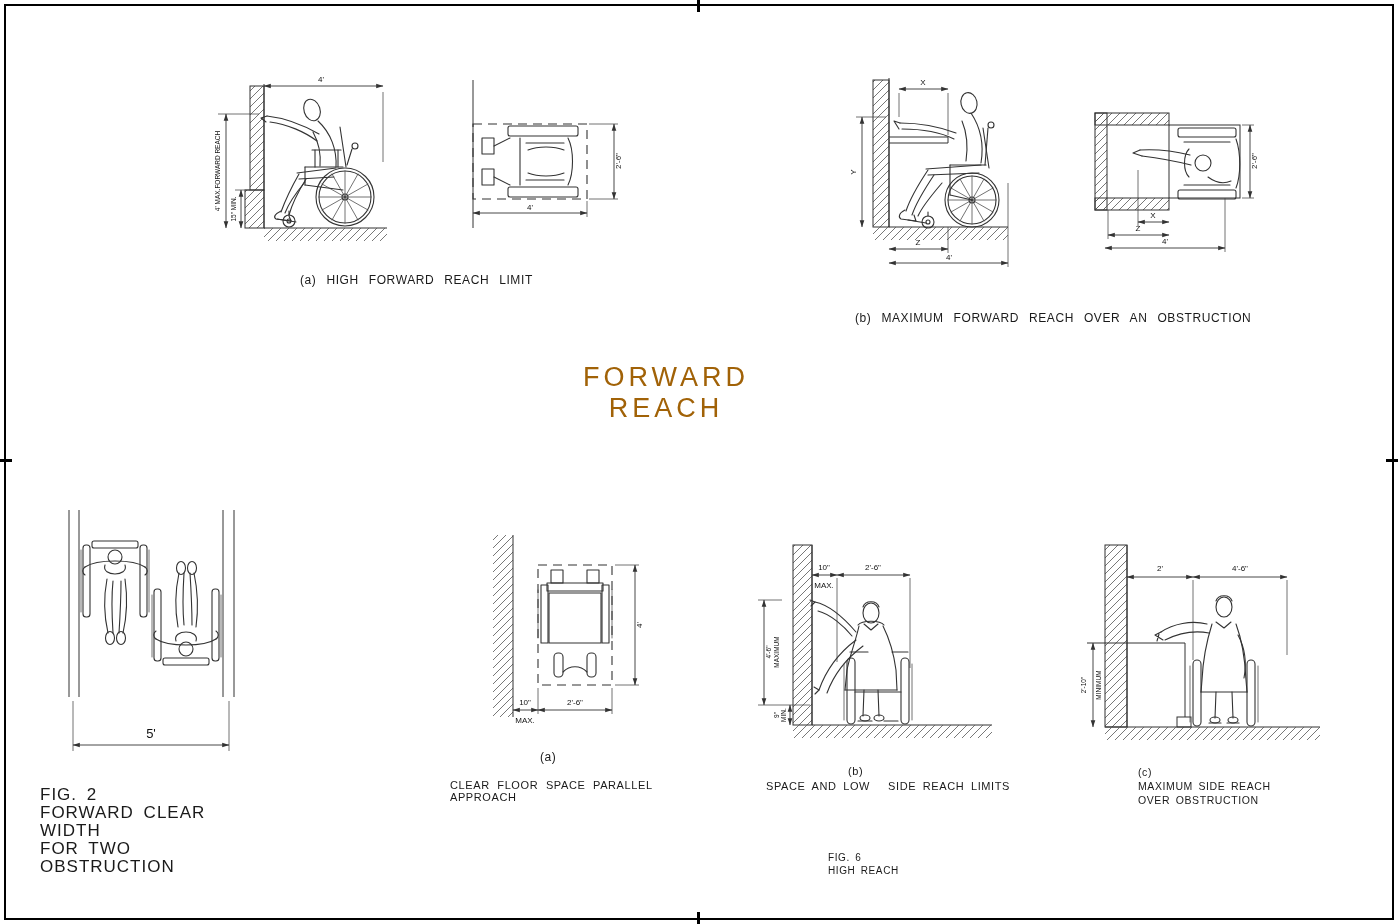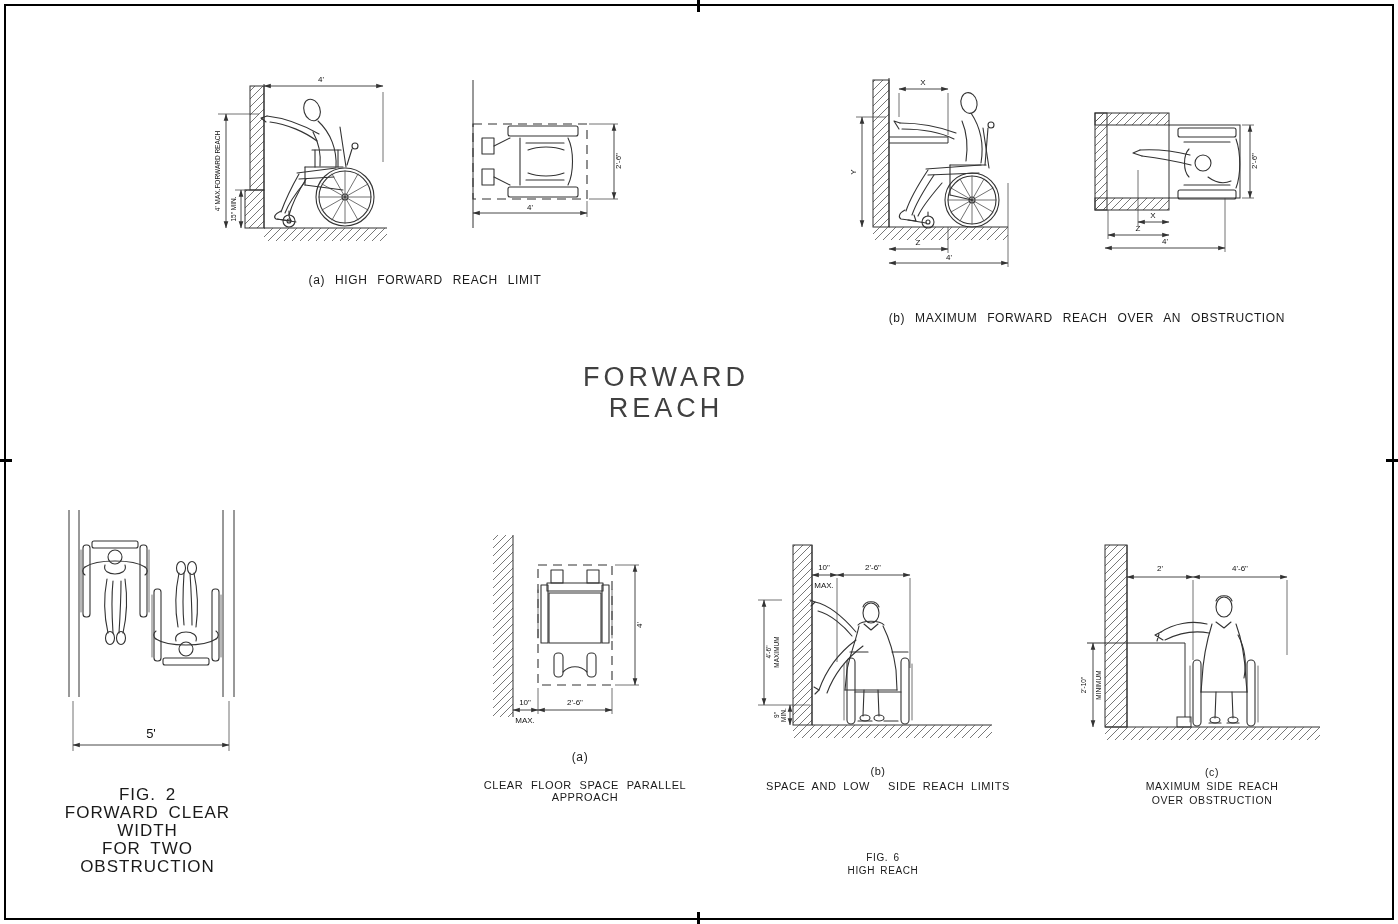--- a/index.html
+++ b/index.html
@@ -1,26 +1,26 @@
 <!DOCTYPE html>
 <html><head>
 <meta charset="utf-8">
 <style>
   * { margin:0; padding:0; box-sizing:border-box; }
   html,body { width:1398px; height:924px; background:#fff; font-family:"Liberation Sans", sans-serif; }
   body { position:relative; overflow:hidden; color:#1a1a1a; }
   .sheet-border { position:absolute; left:4px; top:4px; right:4px; bottom:4px; border:2px solid #000; }
   .tick { position:absolute; background:#000; }
   .fig { position:absolute; overflow:visible; }
-  .cap { position:absolute; font-size:12px; letter-spacing:0.6px; word-spacing:6px; color:#1a1a1a; white-space:nowrap;text-align:right; }
-  .cap.center { text-align:center; white-space:normal; }
+  .cap { position:absolute; font-size:12px; letter-spacing:0.6px; word-spacing:6px; color:#1a1a1a; white-space:nowrap; }
+  .cap.center { text-align:left; white-space:normal; }
   .cap .ln2 { display:block; }
   .small { font-size:11px; }
   .big { font-size:17px; letter-spacing:1px; word-spacing:4px; line-height:18px; }
-  .title { position:absolute; font-size:27px; font-weight:normal; letter-spacing:4px; word-spacing:18px; color:#404040; text-align:center; }
+  .title { position:absolute; font-size:27px; font-weight:normal; letter-spacing:4px; word-spacing:18px; color:#a16207; text-align:center; }
   svg text { font-family:"Liberation Sans", sans-serif; fill:#111; }
   .dimtxt { font-size:8px; }
   .dimtxt-sm { font-size:6.5px; }
   .dimtxt-lg { font-size:13px; }
   .ln { stroke:#333; stroke-width:1; fill:none; }
   .thin { stroke:#444; stroke-width:0.75; fill:none; }
   .dim { stroke:#333; stroke-width:0.9; fill:none; }
   .hatch { fill:url(#hatch); stroke:#333; stroke-width:1; }
   .hatch-nb { fill:url(#hatch); stroke:none; }
   .dash { stroke:#333; stroke-width:1.1; fill:none; stroke-dasharray:9 6; }

